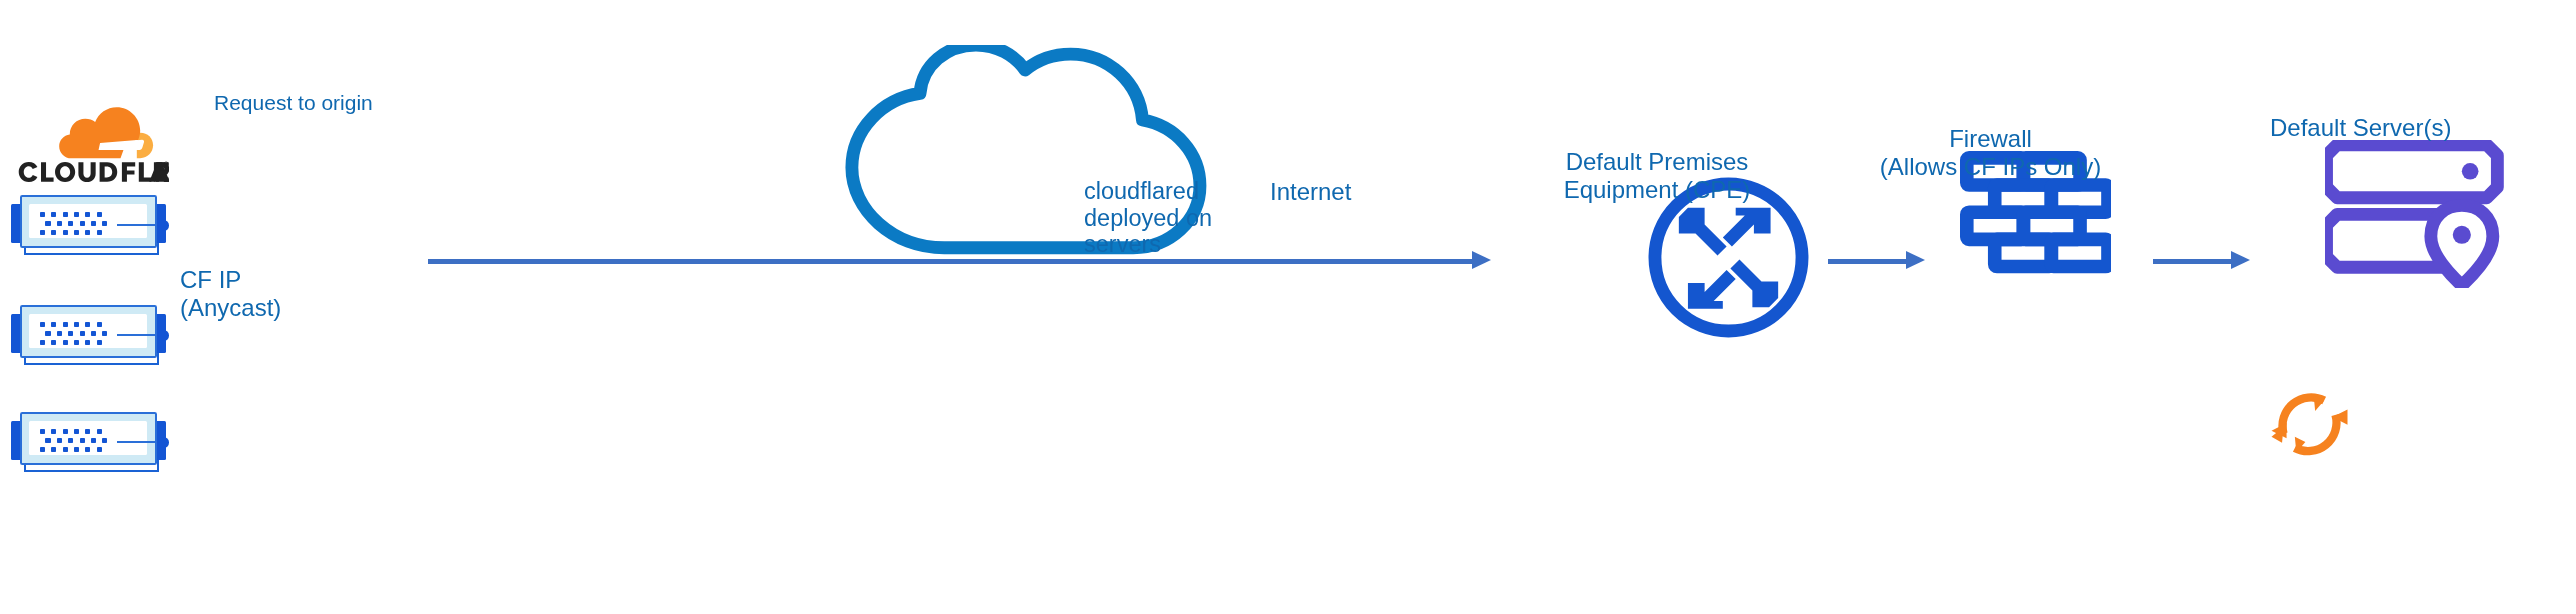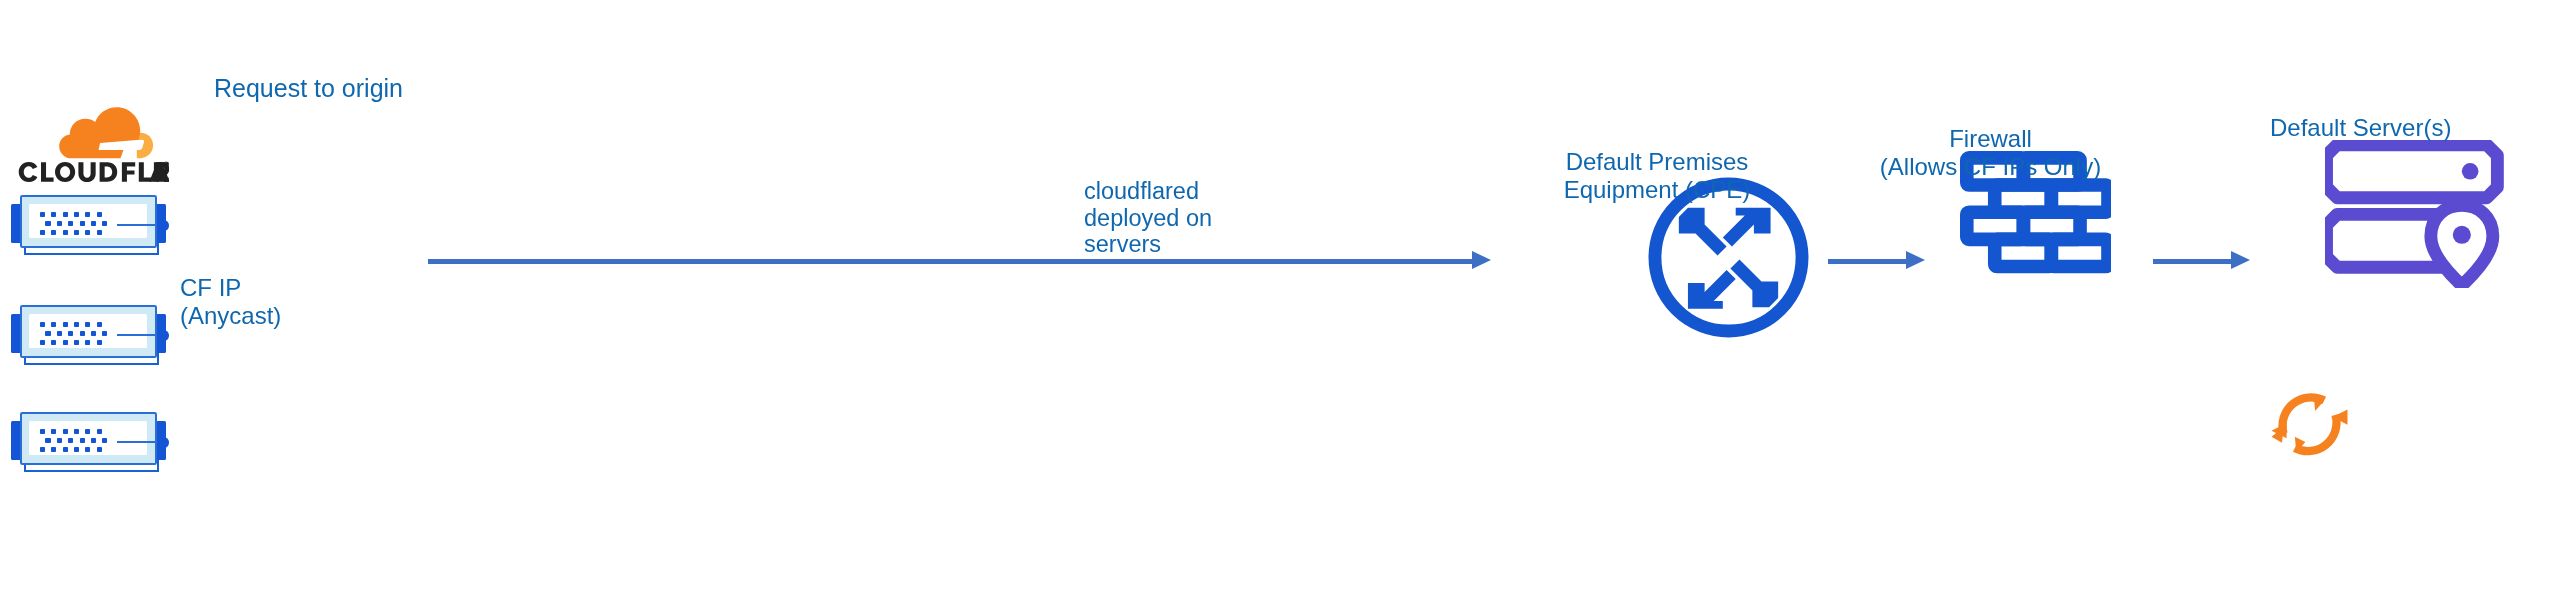--- a/index.html
+++ b/index.html
@@ -139,22 +139,22 @@
   #appliance-2 { left: 10.6px; top: 303px; }
   #appliance-3 { left: 10.6px; top: 410px; }
 
   
   .label {
     color: #0f68af;
     font-size: 24px;
     line-height: 28px;
     white-space: pre-line;
   }
-  #cf-ip-label { left: 180px; top: 266px; margin-top: 8px; }
-  #request-label { left: 214px; top: 74px; font-size: 25px; }
+  #cf-ip-label { left: 180px; top: 266px; }
+  #request-label { left: 214px; top: 89px; font-size: 21px; }
   #internet-label { left: 447px; top: 133px; font-size: 24px; }
   #cpe-label   { left: 716px; top: 142px; text-align: center; width: 318px; }
   #fw-label    { left: 878px; top: 140px; text-align: center; width: 303px; }
   #origin-label{ left: 1043px; top: 144px; text-align: left;  width: 272px; }
   #cloudflared-label { left: 1084px; top: 178px; width: 132px; font-size: 23.5px; line-height: 26.5px; }
 
   
   #internet-wrap { left: 823px; top: 45px; width: 424px; height: 227px; }
   #cpe-wrap      { left: 1498px; top: 148px; width: 318px; }
   #fw-wrap       { left: 1839px; top: 125px; width: 303px; }
@@ -326,20 +326,35 @@
   </div>
 
   <div class="abs label" id="cf-ip-label">CF IP
 (Anycast)</div>
 
   <div class="abs conn-line" id="main-line"></div>
   <div class="abs arrowhead" id="main-arrow"></div>
 
   <div class="abs label" id="request-label">Request to origin</div>
 
+  <div class="abs" id="internet-wrap">
+    <svg width="424" height="227" viewBox="0 0 560 300">
+      <path d="M160 268
+               C 92 268 38 218 38 162
+               C 38 112 78 71 128 64
+               C 131 27 163 0 202 0
+               C 229 0 253 13 267 33
+               C 283 20 304 12 327 12
+               C 377 12 418 50 422 99
+               C 466 107 498 143 498 186
+               C 498 232 458 268 410 268
+               Z" fill="none" stroke="#0b7ac4" stroke-width="17" stroke-linejoin="round"></path>
+    </svg>
+    <div class="abs label" id="internet-label">Internet</div>
+  </div>
 
   <div class="abs" id="cpe-icon">
     <svg width="163" height="163" viewBox="0 0 215 215">
       <circle cx="107.5" cy="107.5" r="97" fill="none" stroke="#1456cf" stroke-width="17"></circle>
 
       <g fill="#1456cf">
         <path d="M50 38 L72 38 L72 60 L101 89 L89 101 L60 72 L38 72 L38 50 Z" transform="translate(4,4)"></path>
 
         <path d="M165 38 L165 72 L143 72 L143 60 L114 89 L102 77 L131 48 L119 48 L119 38 Z" transform="translate(-2,4)"></path>
 

